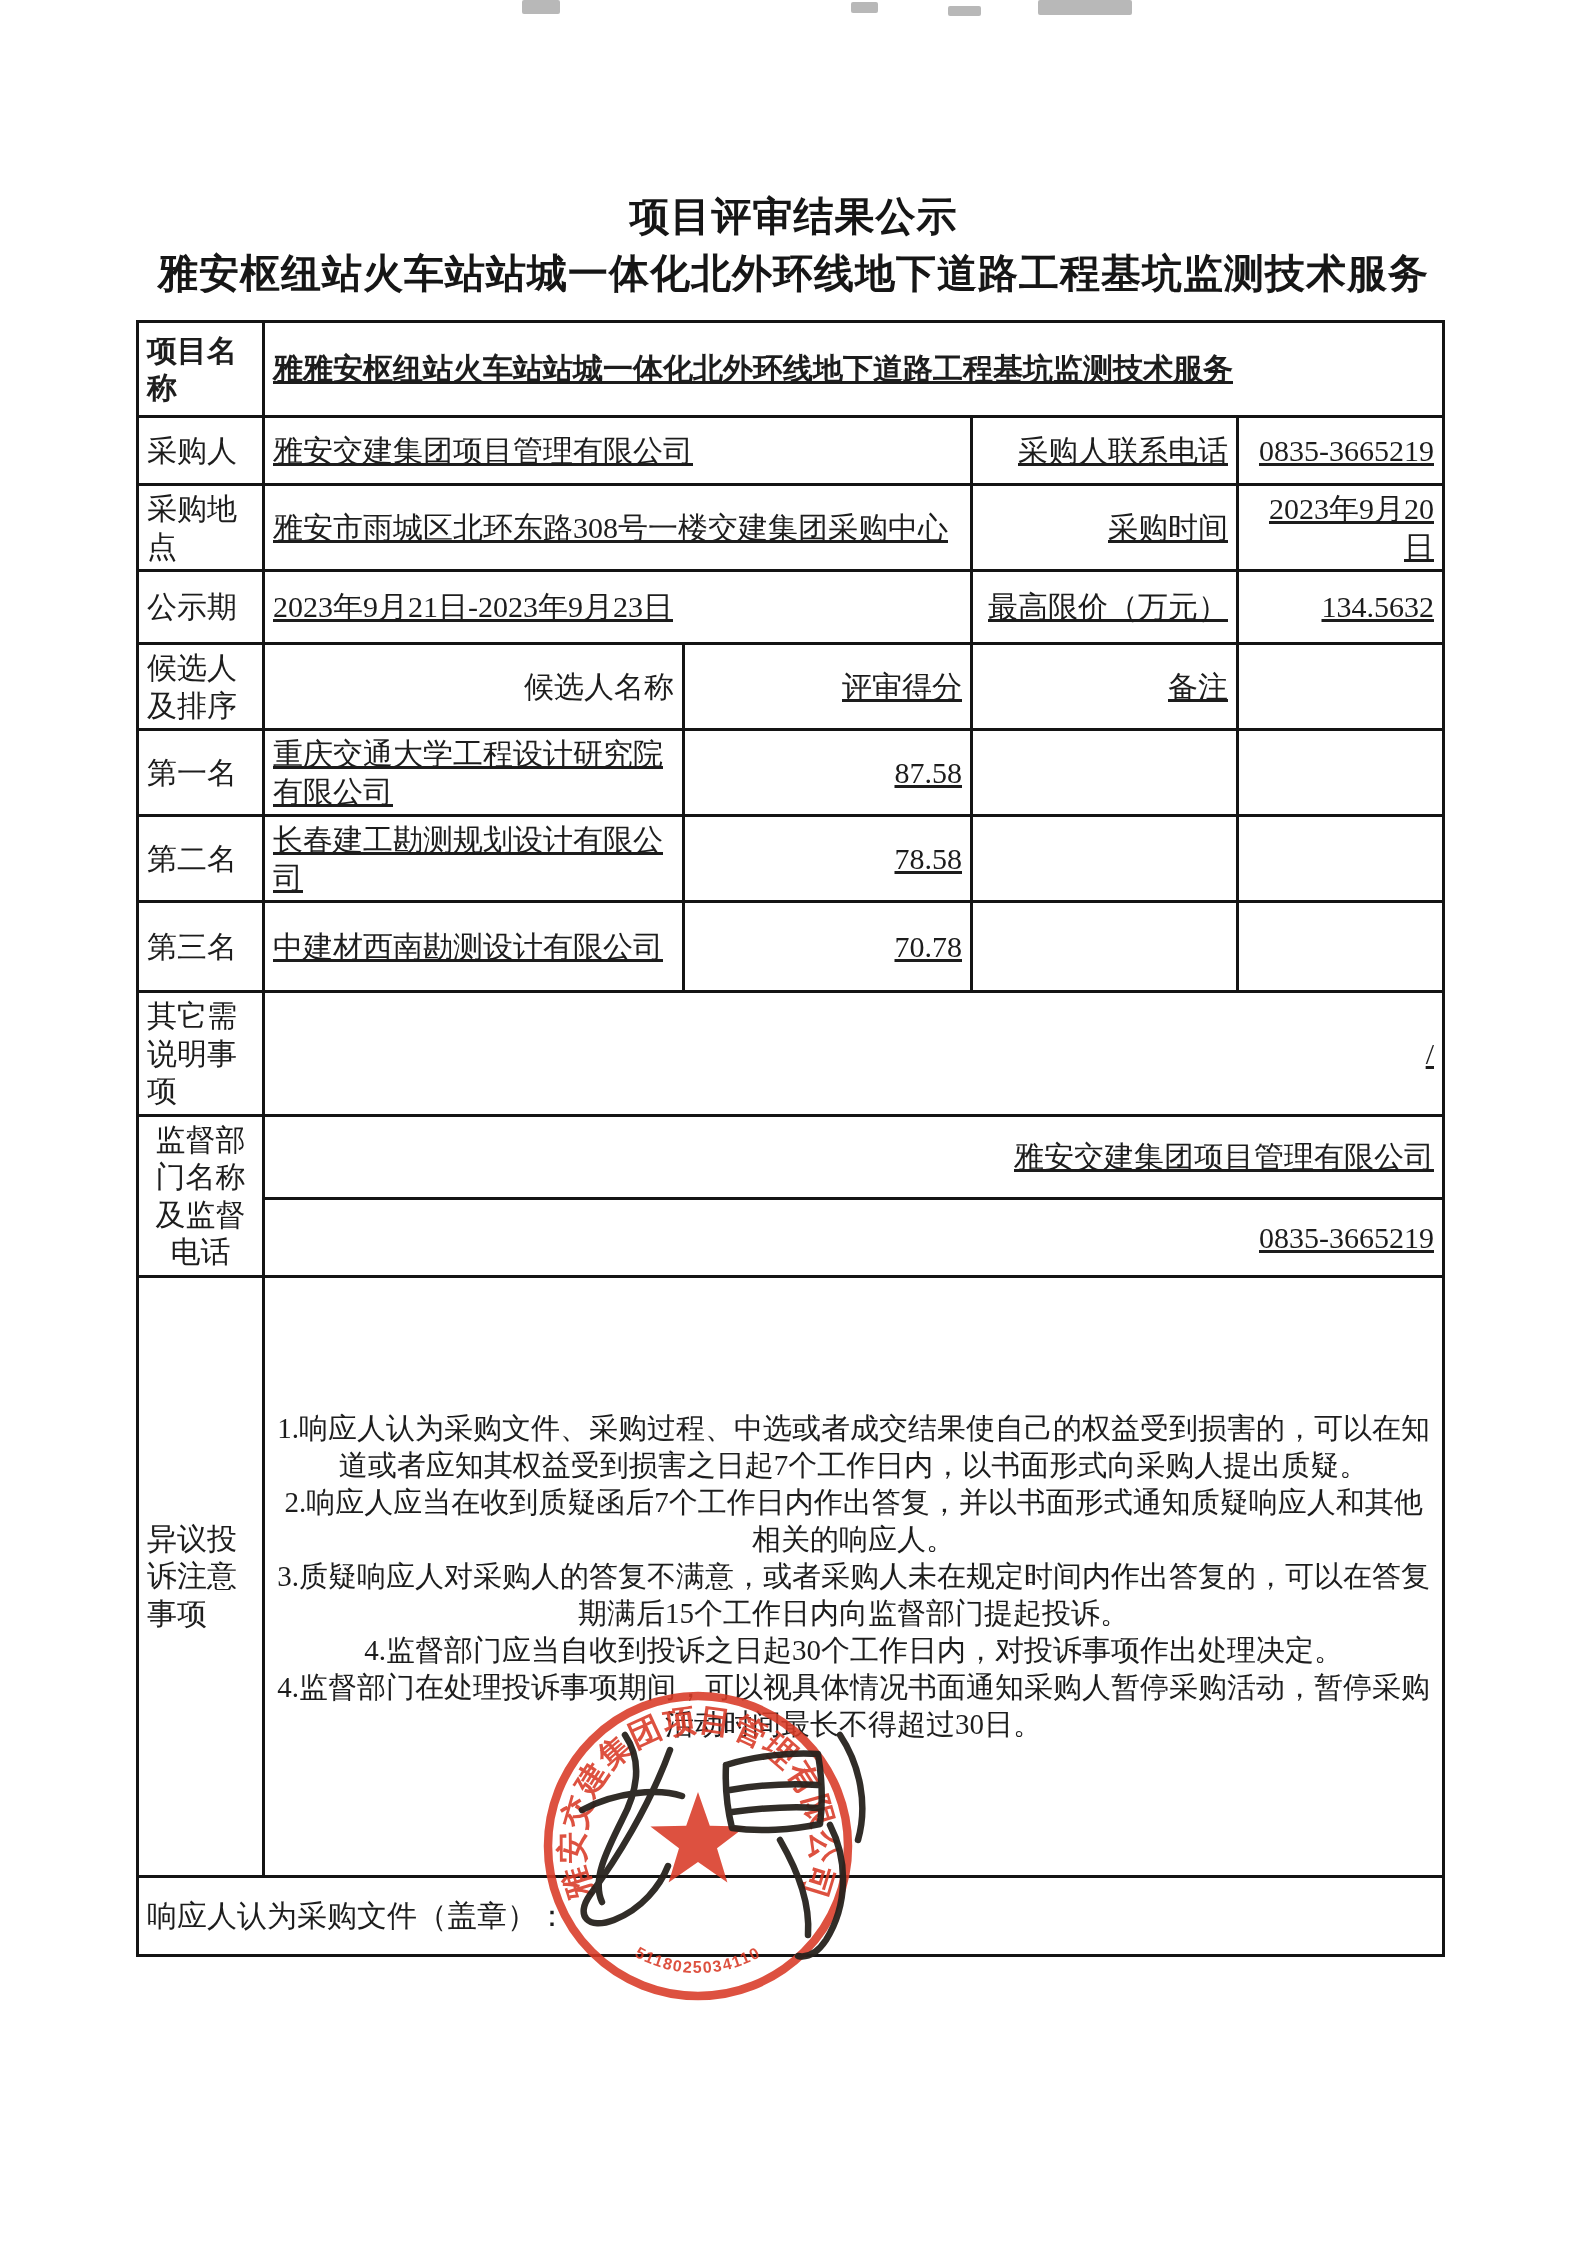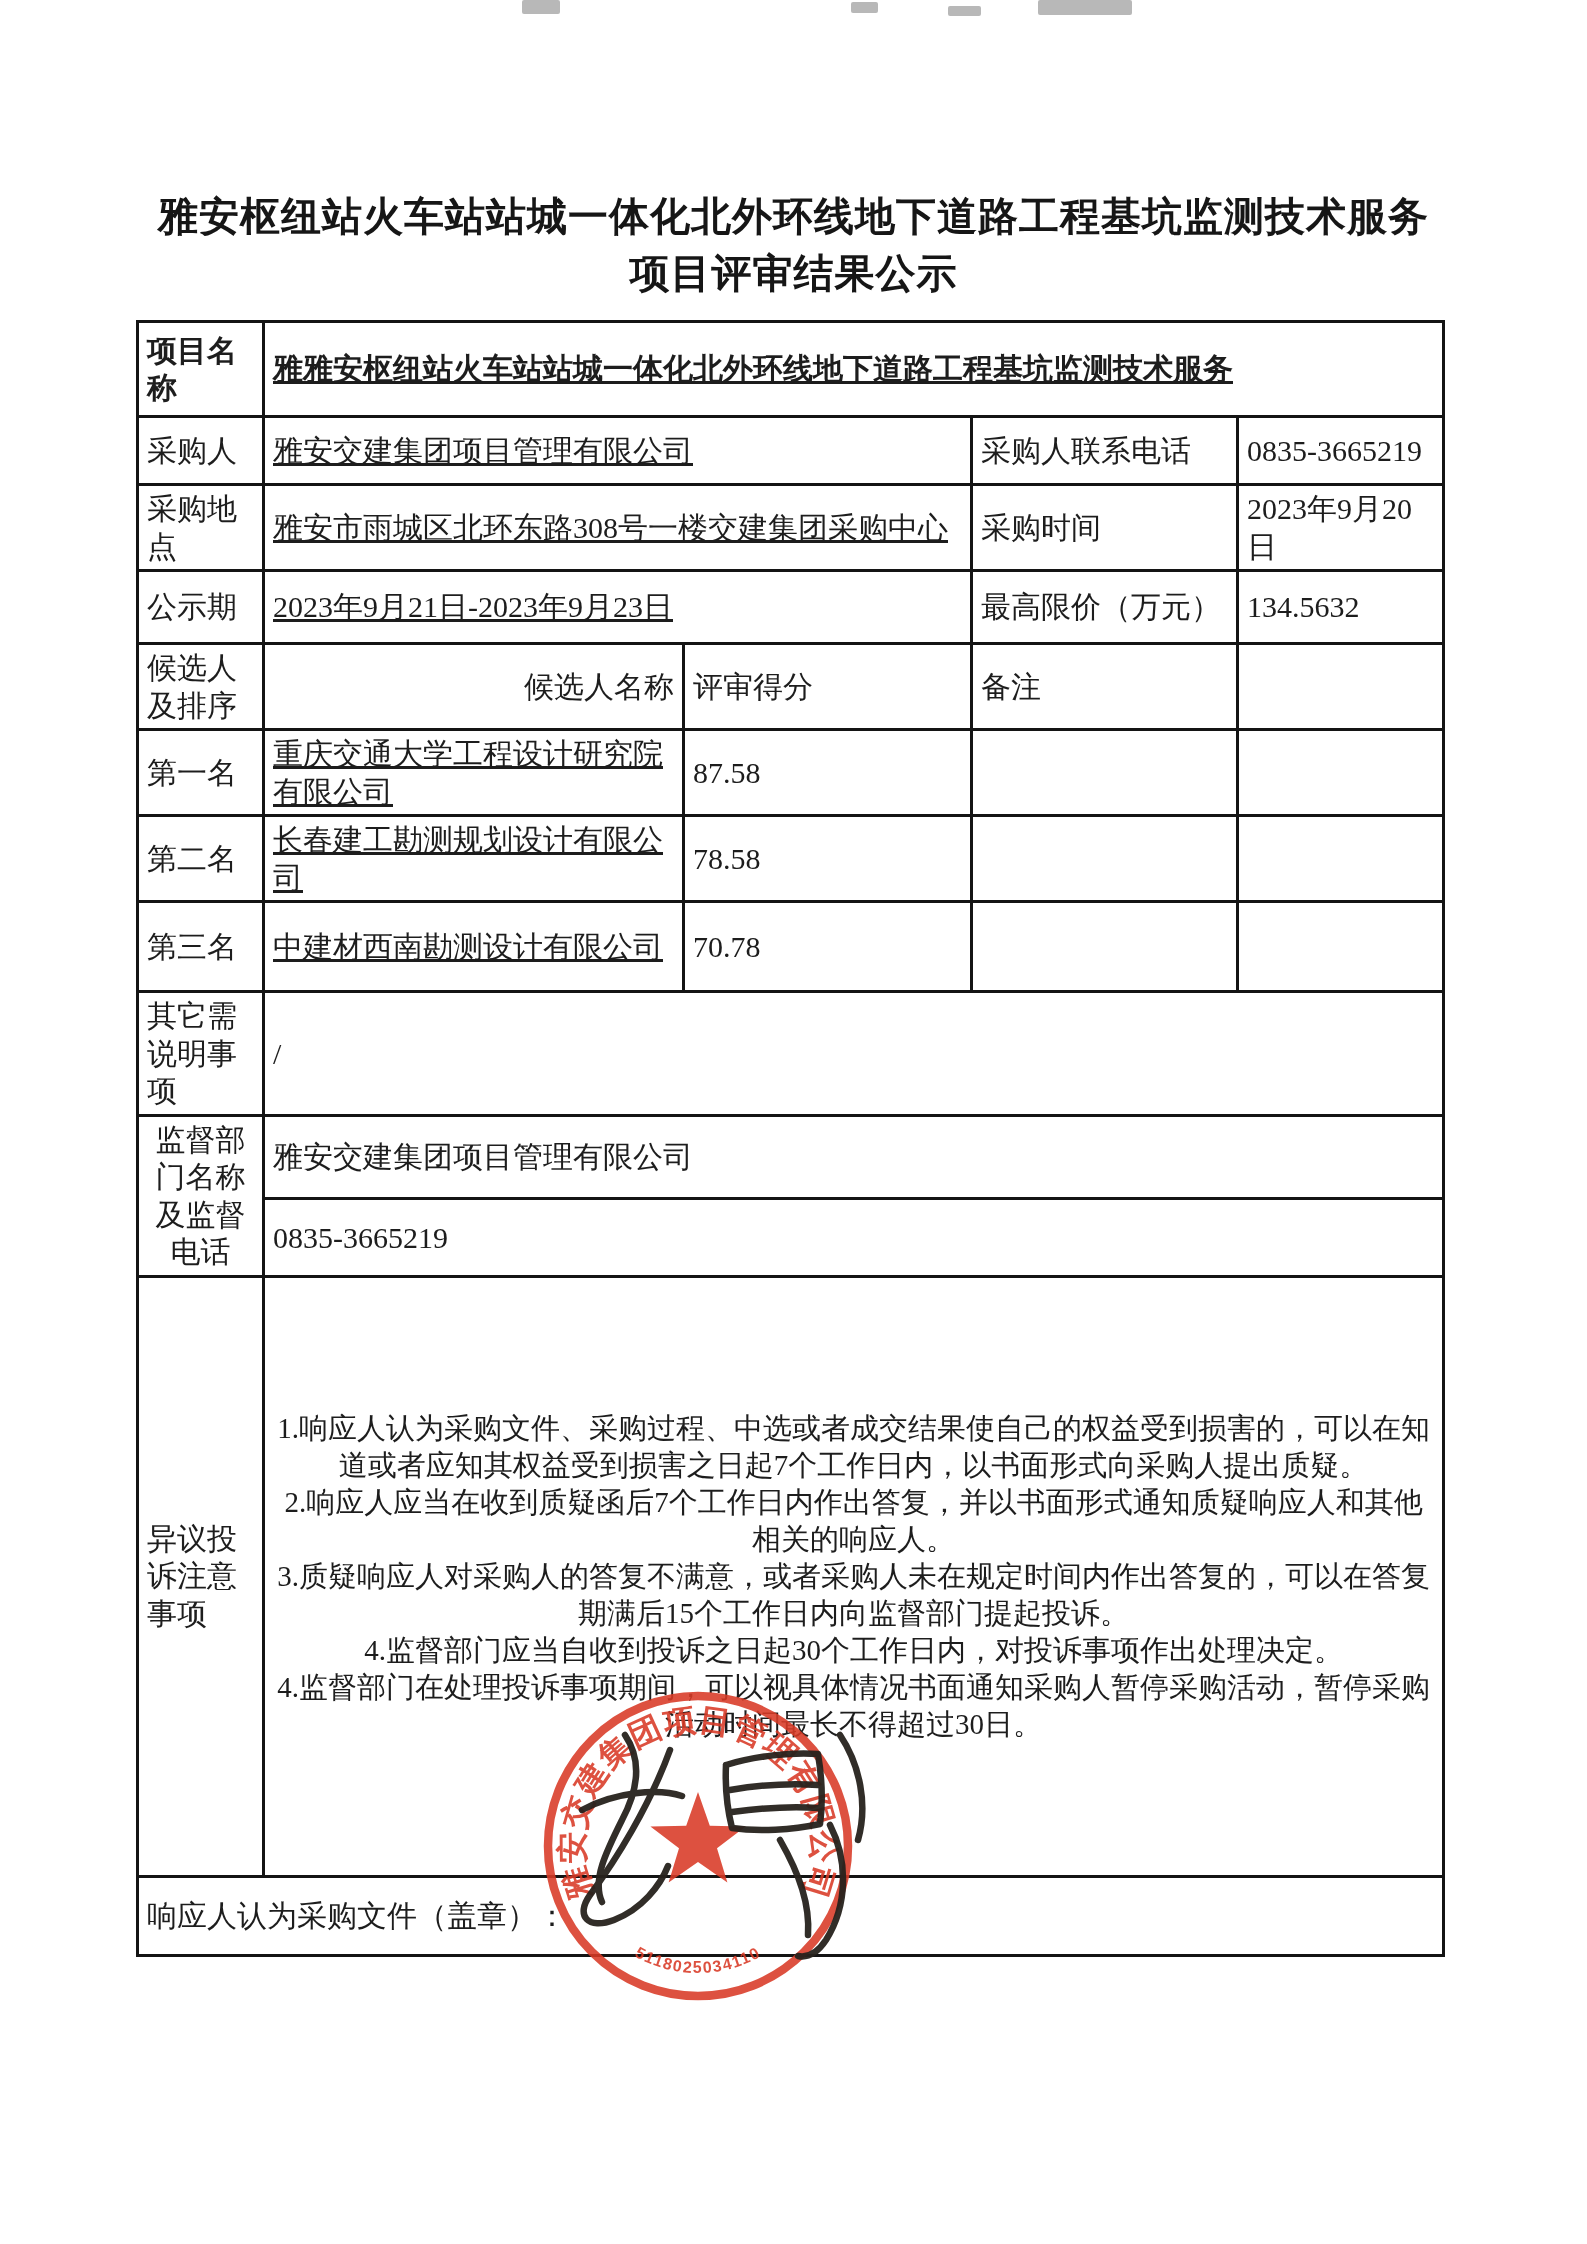--- a/index.html
+++ b/index.html
@@ -41,21 +41,21 @@
     vertical-align: middle;
     font-size: 30px;
     line-height: 1.25;
     padding: 4px 8px;
     word-break: break-all;
     color: #1d1d1d;
   }
   td.lab { text-align: left; padding-left: 6px; padding-right: 2px; }
   td.lab-center { text-align: center; padding-left: 2px; padding-right: 2px; }
   td.val { text-align: left; padding-left: 10px; text-decoration: underline; }
-  td.center { text-align: left; }
+  td.center { text-align: right; text-decoration: underline; }
   td.hei { font-family: "Liberation Sans", sans-serif; font-weight: 600; }
   td.name-header { text-align: right; padding-left: 58px; }
   td.notice-cell { padding: 10px 12px 10px 12px; vertical-align: middle; }
   .notice-par { font-size: 29px; line-height: 37px; text-align: center; }
 
   
   .stamp-wrap { position: absolute; left: 528px; top: 1676px; width: 340px; height: 340px; opacity: .88; }
   .stamp-wrap svg { display: block; }
   .stamp-text { font-family: "Liberation Sans", sans-serif; font-weight: 600; }
 
@@ -66,22 +66,22 @@
 <body>
 
 <div class="page">
 
   <div class="smudge" style="left:522px; top:0; width:38px; height:14px;"></div>
   <div class="smudge" style="left:851px; top:2px; width:27px; height:11px;"></div>
   <div class="smudge" style="left:948px; top:6px; width:33px; height:10px;"></div>
   <div class="smudge" style="left:1038px; top:0; width:94px; height:15px;"></div>
 
   <div class="doc-title">
+    <div>项目评审结果公示</div>
     <div>雅安枢纽站火车站站城一体化北外环线地下道路工程基坑监测技术服务</div>
-    <div>项目评审结果公示</div>
   </div>
 
   <table class="main">
     <colgroup>
       <col style="width:126px">
         <col style="width:420px">
         <col style="width:288px">
         <col style="width:266px">
         <col style="width:206px">
     </colgroup>

